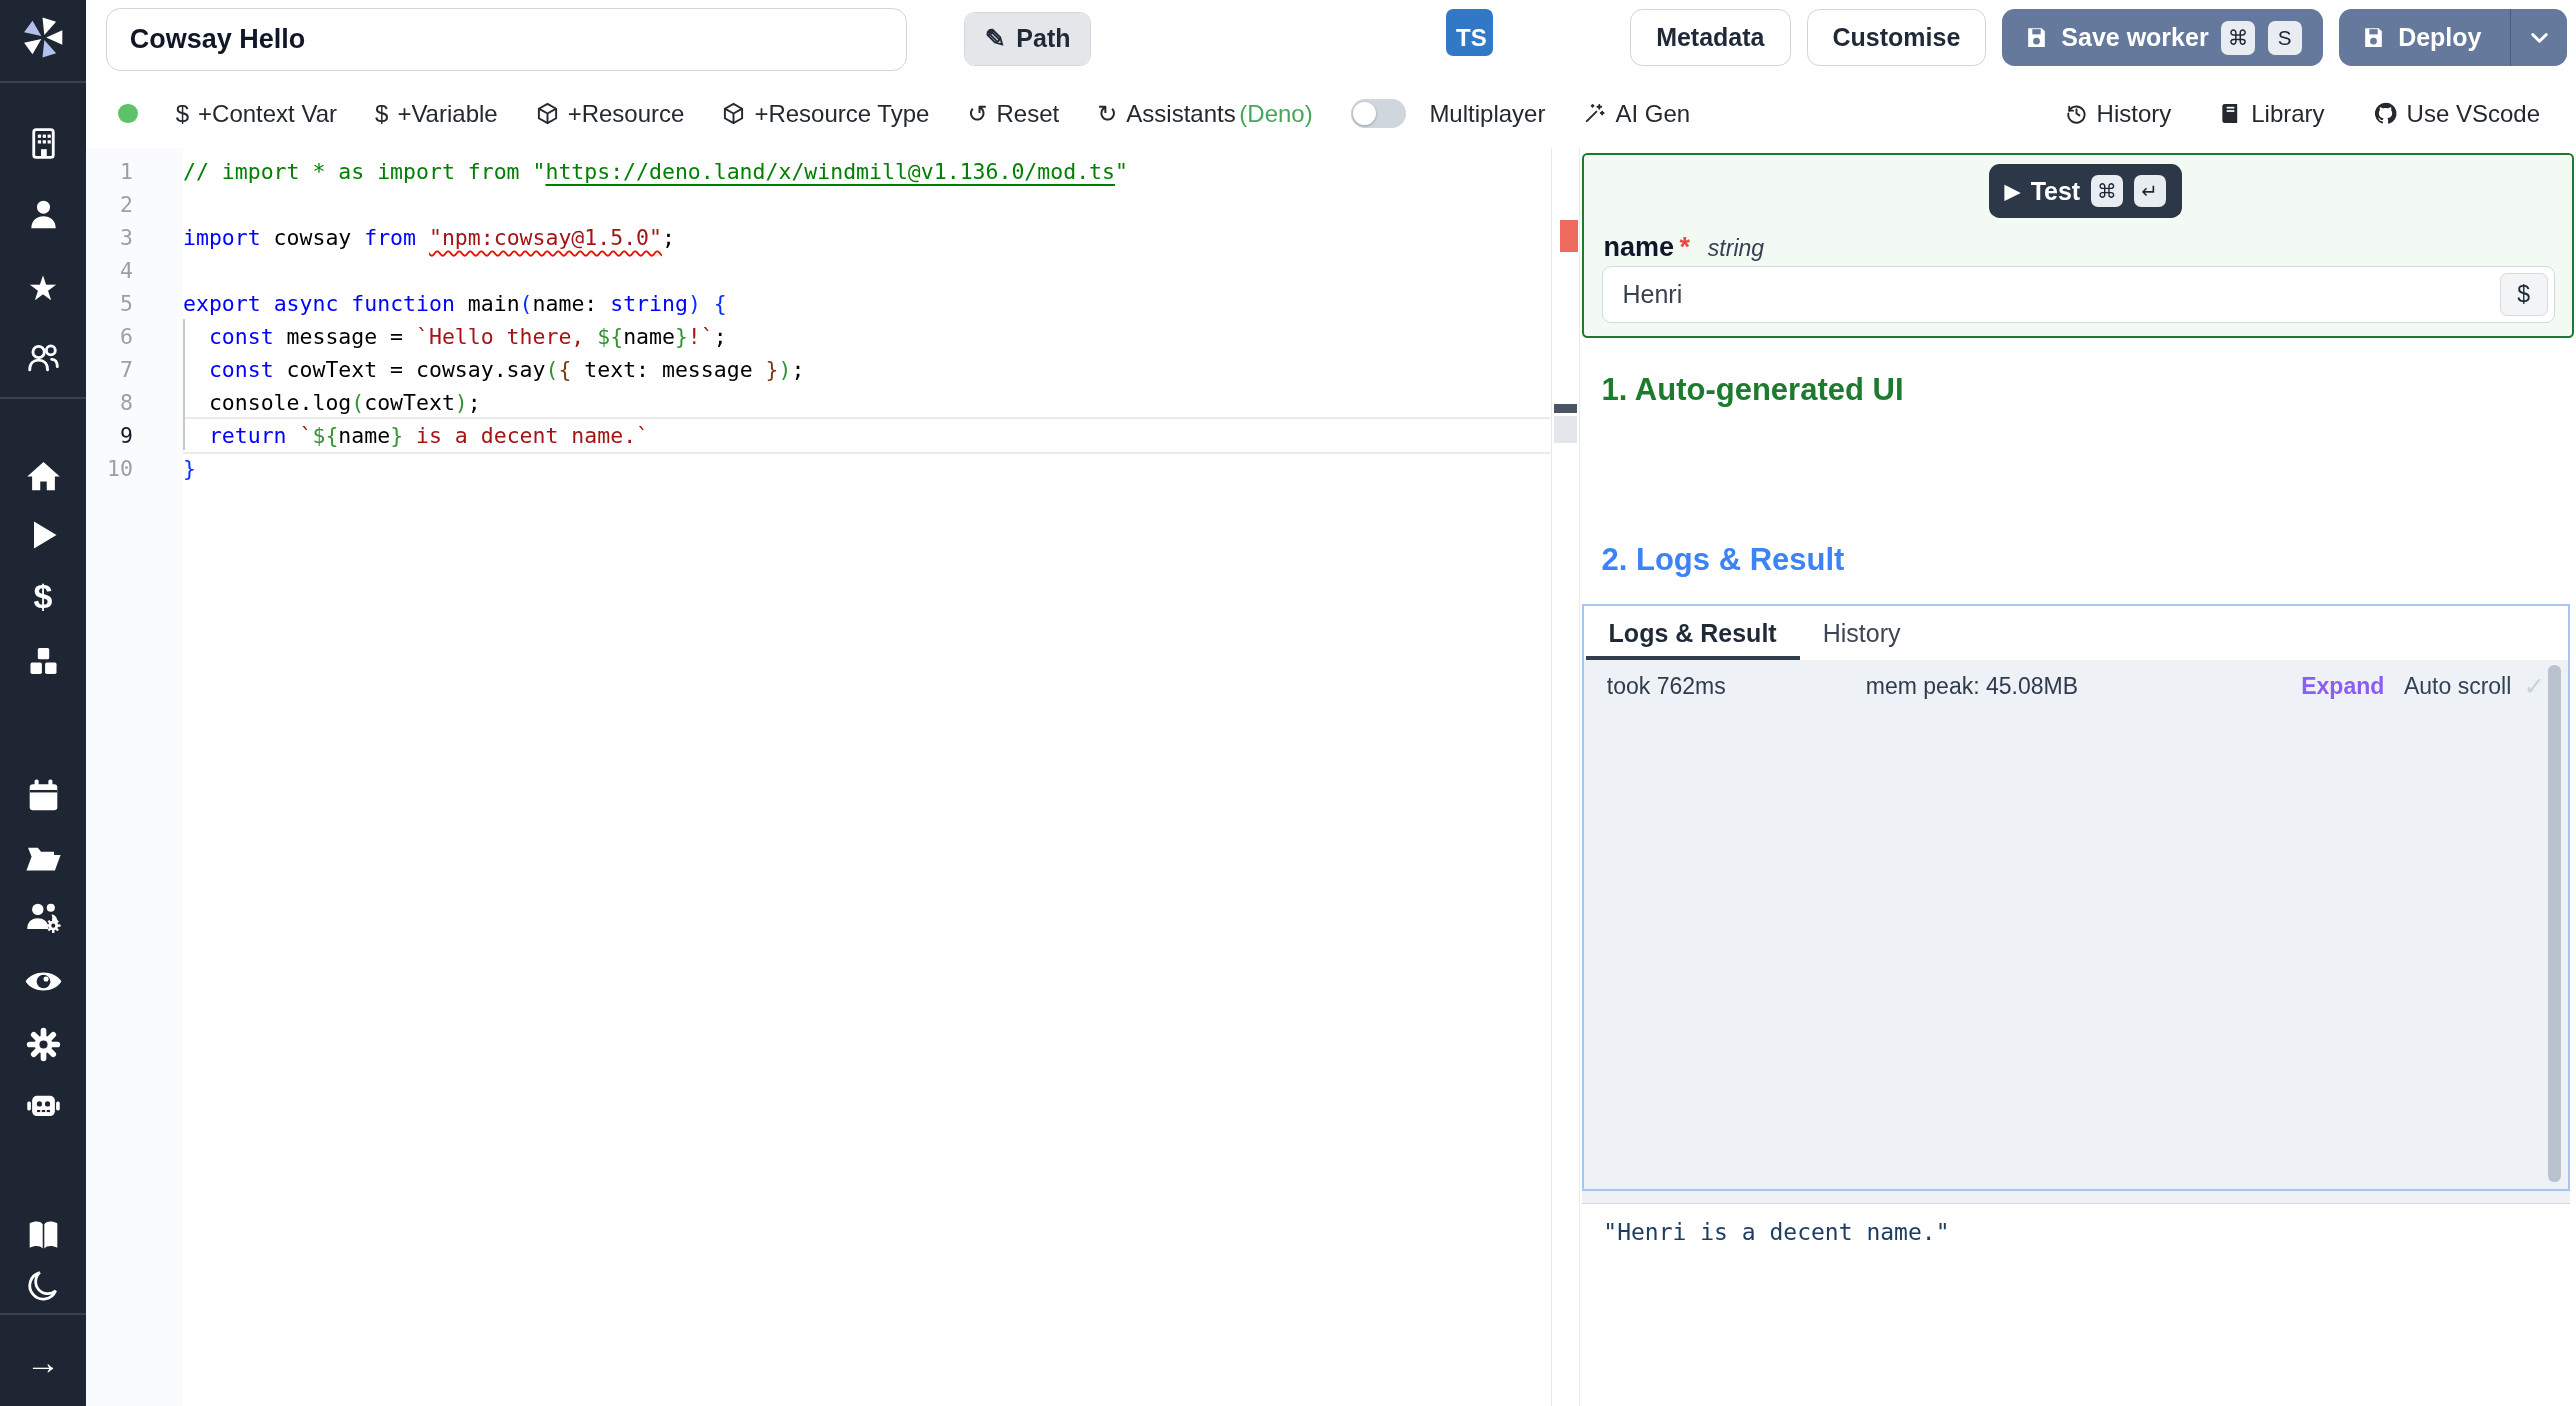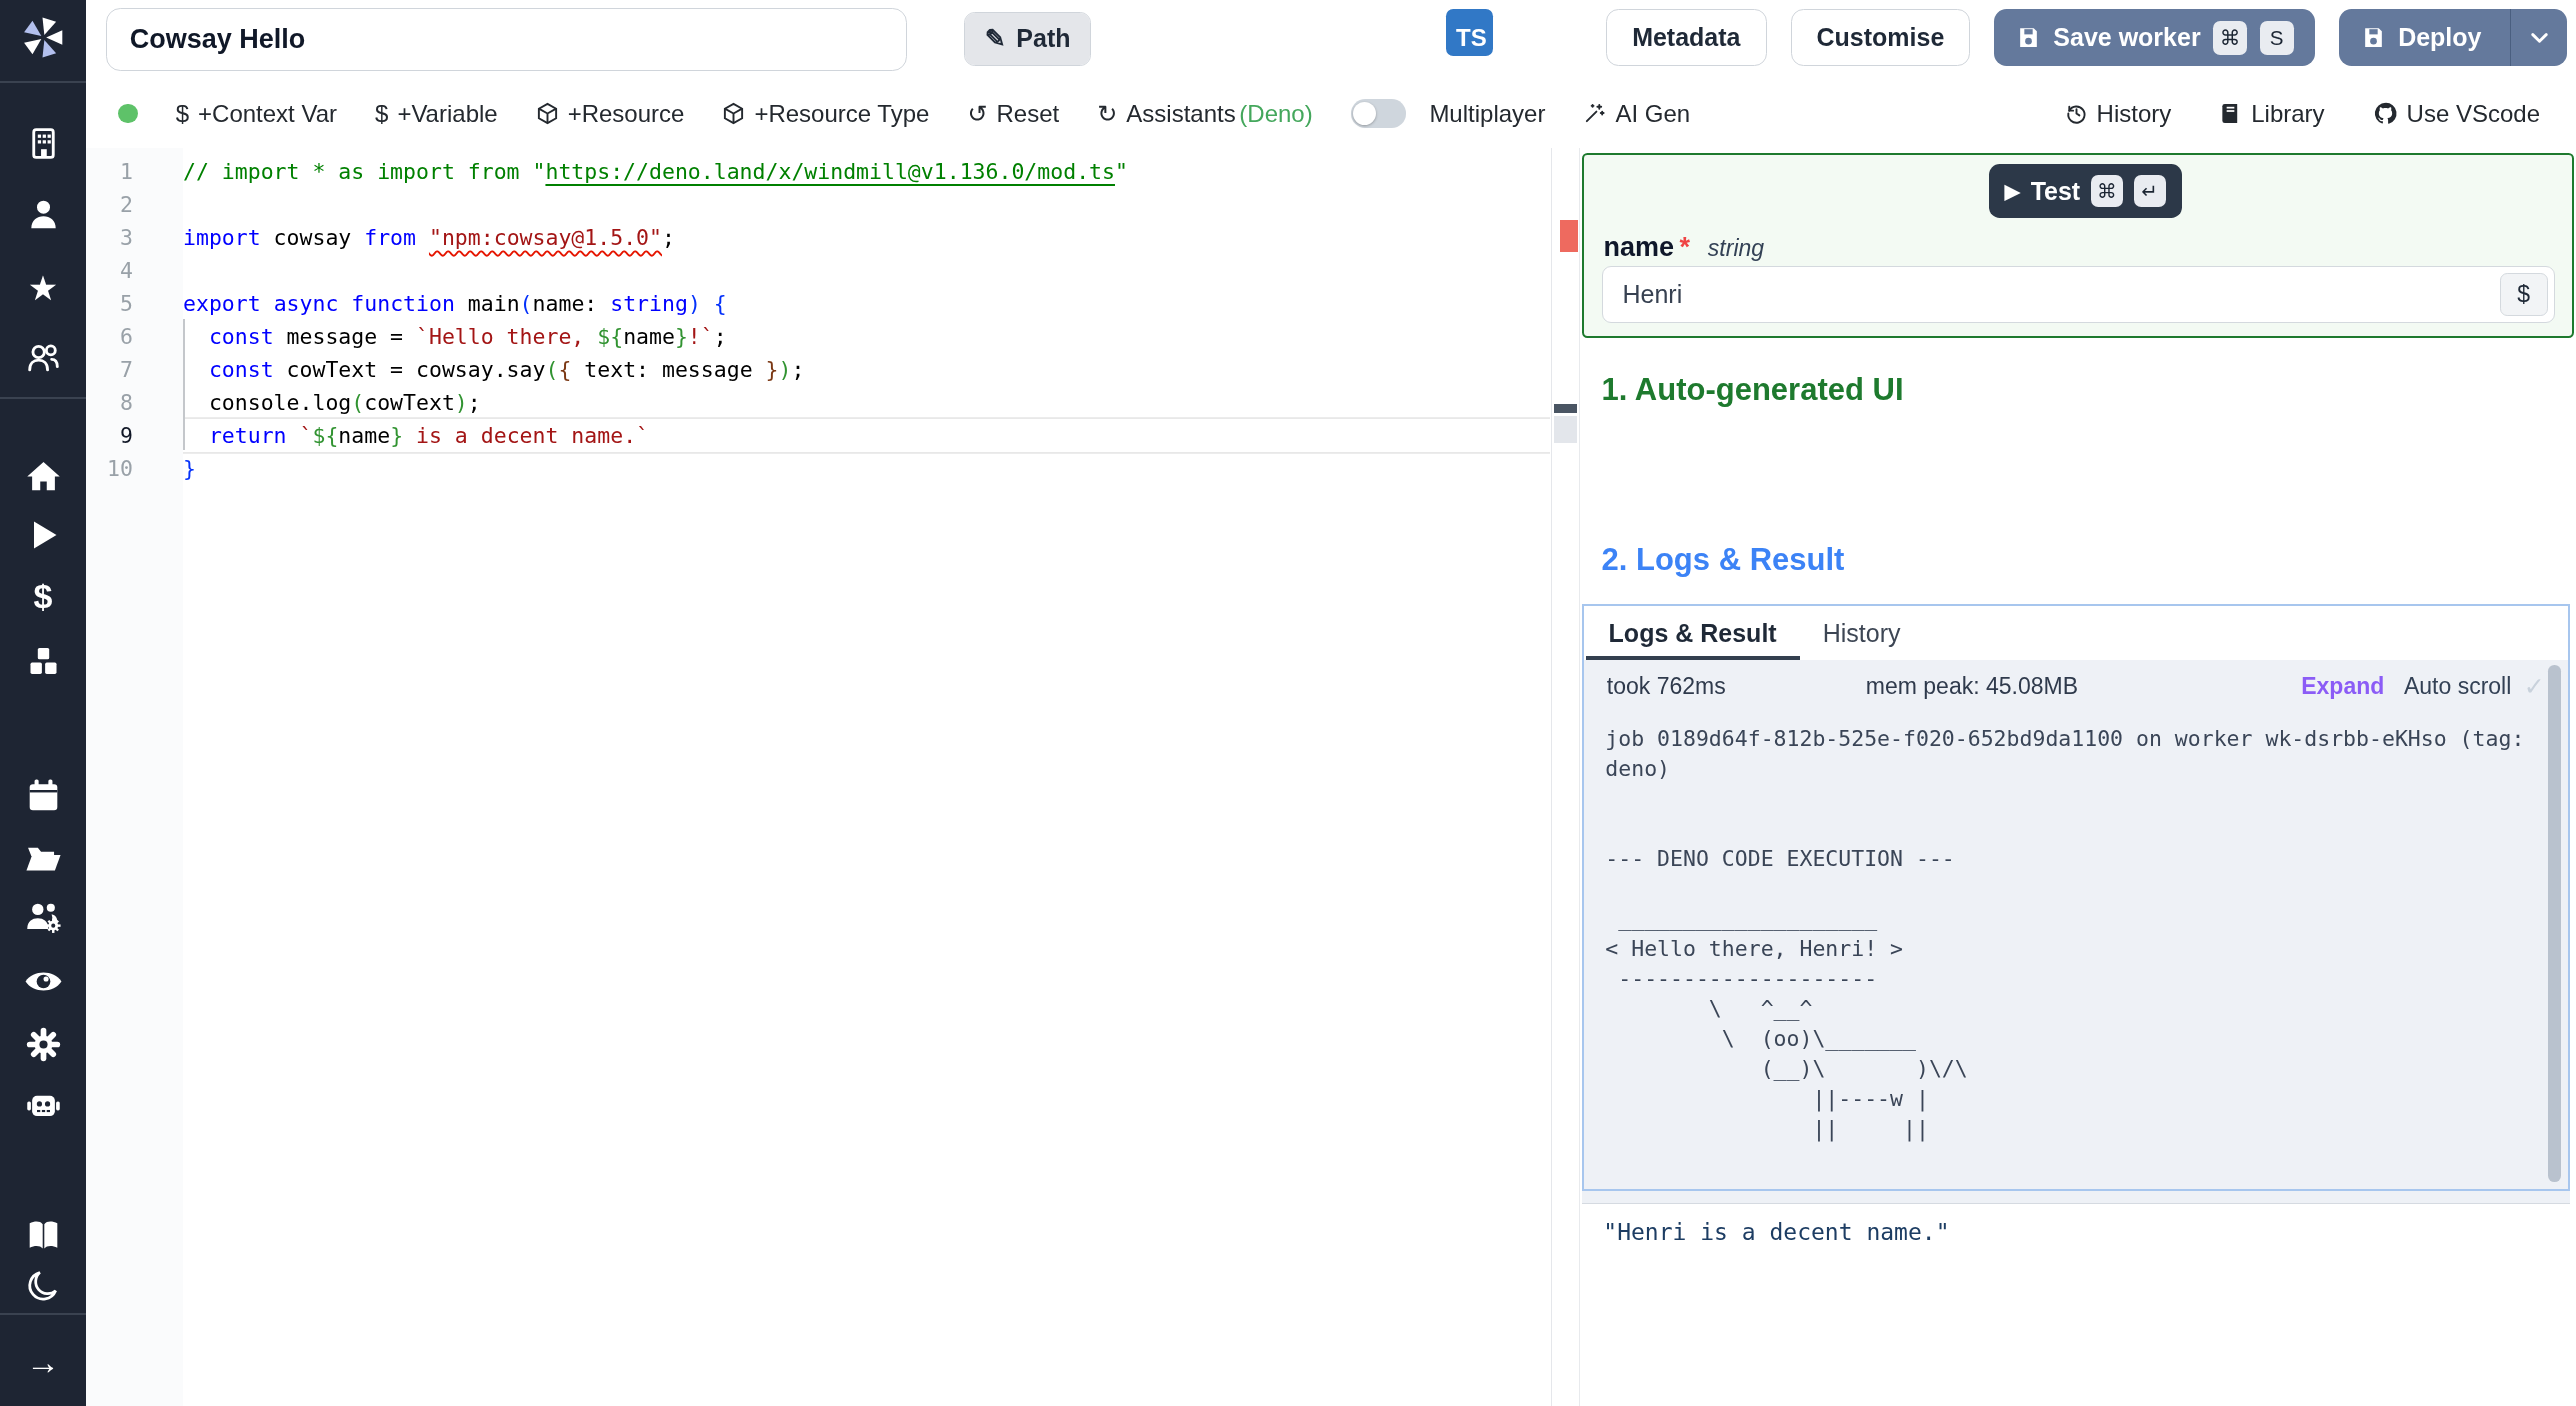--- a/index.html
+++ b/index.html
@@ -12,21 +12,21 @@
   .sb-divider { position:absolute; left:0; width:86px; height:1.8px; background:#3a4250; }
   .sb-char { font-size:34px; color:#fff; line-height:1; }
 
   
   #topbar { position:absolute; left:86px; top:0; width:2490px; height:79px; background:#fff; }
   #title-input { position:absolute; left:19.7px; top:8px; width:801px; height:63px; border:1.8px solid #d0d5db; border-radius:14.3px; padding:0 23px; font-size:27px; font-weight:700; color:#101828; font-family:"Liberation Sans",sans-serif; outline:none; }
   #path-group { position:absolute; left:878px; top:11.6px; height:54px; display:flex; border:1.8px solid #d0d5db; border-radius:10.7px; overflow:hidden; }
   #path-label { background:#e4e6ea; display:flex; align-items:center; gap:10.7px; padding:0 19.7px; font-size:25px; font-weight:700; color:#1f2937; }
   #path-value { background:#fff; display:flex; align-items:center; padding:0 18px; font-family:"DejaVu Sans Mono",monospace; font-size:23px; color:#374151; min-width:295px; }
   #ts-badge { position:absolute; left:1360px; top:9px; width:47px; height:47px; background:#3178c6; border-radius:7.2px; color:#fff; font-weight:700; font-size:24px; display:flex; align-items:flex-end; justify-content:flex-end; padding:0 6.3px 3.6px 0; }
-  #topbar-right { position:absolute; right:9px; top:9px; height:57px; display:flex; gap:24px; align-items:center; }
+  #topbar-right { position:absolute; right:9px; top:9px; height:57px; display:flex; gap:16px; align-items:center; }
   .tb-btn-outline { height:57px; border:1.8px solid #d0d5db; border-radius:12.5px; background:#fff; display:flex; align-items:center; padding:0 25px; font-size:25px; font-weight:600; color:#1f2937; cursor:pointer; }
   .tb-btn-slate { height:57px; border:none; border-radius:12.5px; background:#64799c; display:flex; align-items:center; gap:12.5px; padding:0 21.5px; font-size:25px; font-weight:700; color:#fff; cursor:pointer; }
   .kbd { background:#e9ecf1; color:#1b2533; border-radius:7.2px; min-width:34px; height:34px; display:flex; align-items:center; justify-content:center; font-size:20.6px; font-weight:400; padding:0 5.4px; }
   #deploy-btn { padding-right:0; }
   #deploy-chevron { width:57px; height:57px; display:flex; align-items:center; justify-content:center; border-left:1.8px solid #4a5f80; margin-left:16px; border-radius:0 12.5px 12.5px 0; cursor:pointer; }
 
   
   #toolbar { position:absolute; left:86px; top:79px; width:2490px; height:70px; background:#fff; display:flex; align-items:center; padding:0 36px 0 32px; gap:38px; border-bottom:0.9px solid #ebedf0; }
   .tool-item { display:flex; align-items:center; gap:9px; font-size:24px; font-weight:500; color:#24292f; cursor:pointer; white-space:nowrap; }
   .tool-item .glyph { font-size:24px; }
@@ -429,34 +429,20 @@
       <div class="tab active">Logs &amp; Result</div>
       <div class="tab">History</div>
     </div>
     <div id="logs-meta">
       <span id="meta-took">took 762ms</span>
       <span id="meta-mem">mem peak: 45.08MB</span>
       <span id="meta-expand">Expand</span>
       <span id="meta-autoscroll">Auto scroll</span>
       <span id="meta-check">✓</span>
     </div>
-    <pre id="log-pre">job 0189d64f-812b-525e-f020-652bd9da1100 on worker wk-dsrbb-eKHso (tag:
-deno)
-
-
---- DENO CODE EXECUTION ---
-
- ____________________
-&lt; Hello there, Henri! &gt;
- --------------------
-        \   ^__^
-         \  (oo)\_______
-            (__)\       )\/\
-                ||----w |
-                ||     ||</pre>
     <div id="logs-scrollbar"></div>
   </div>
 
   <div id="splitter"></div>
   <div id="result-area">
     <div id="result-value">"Henri is a decent name."</div>
   </div>
 </div>
 
 

